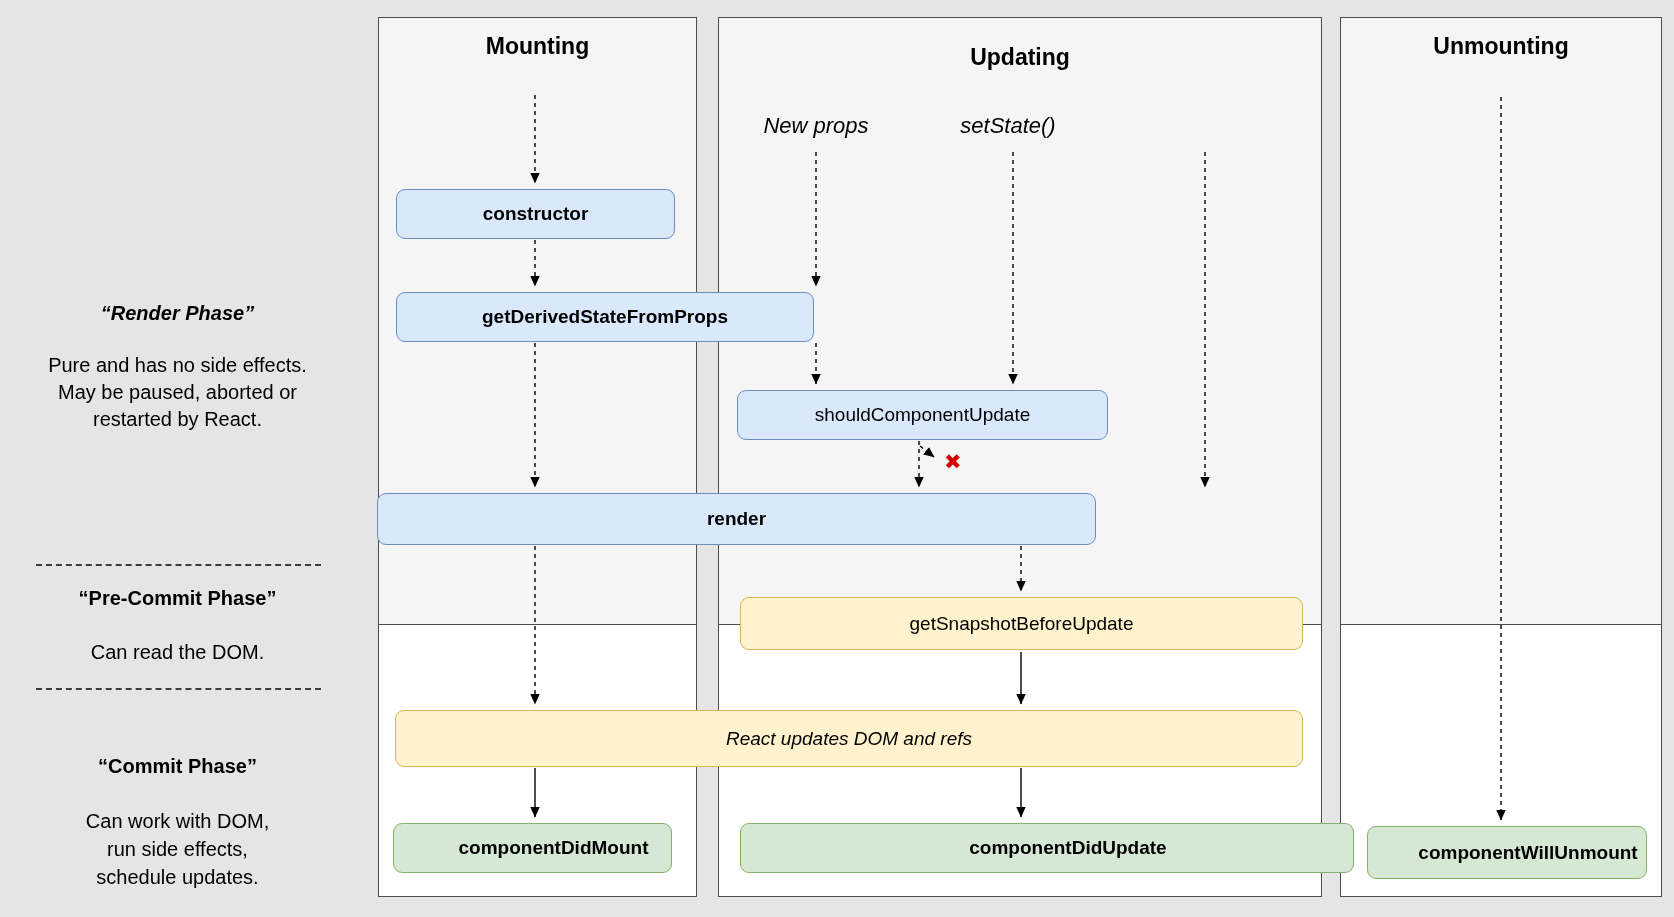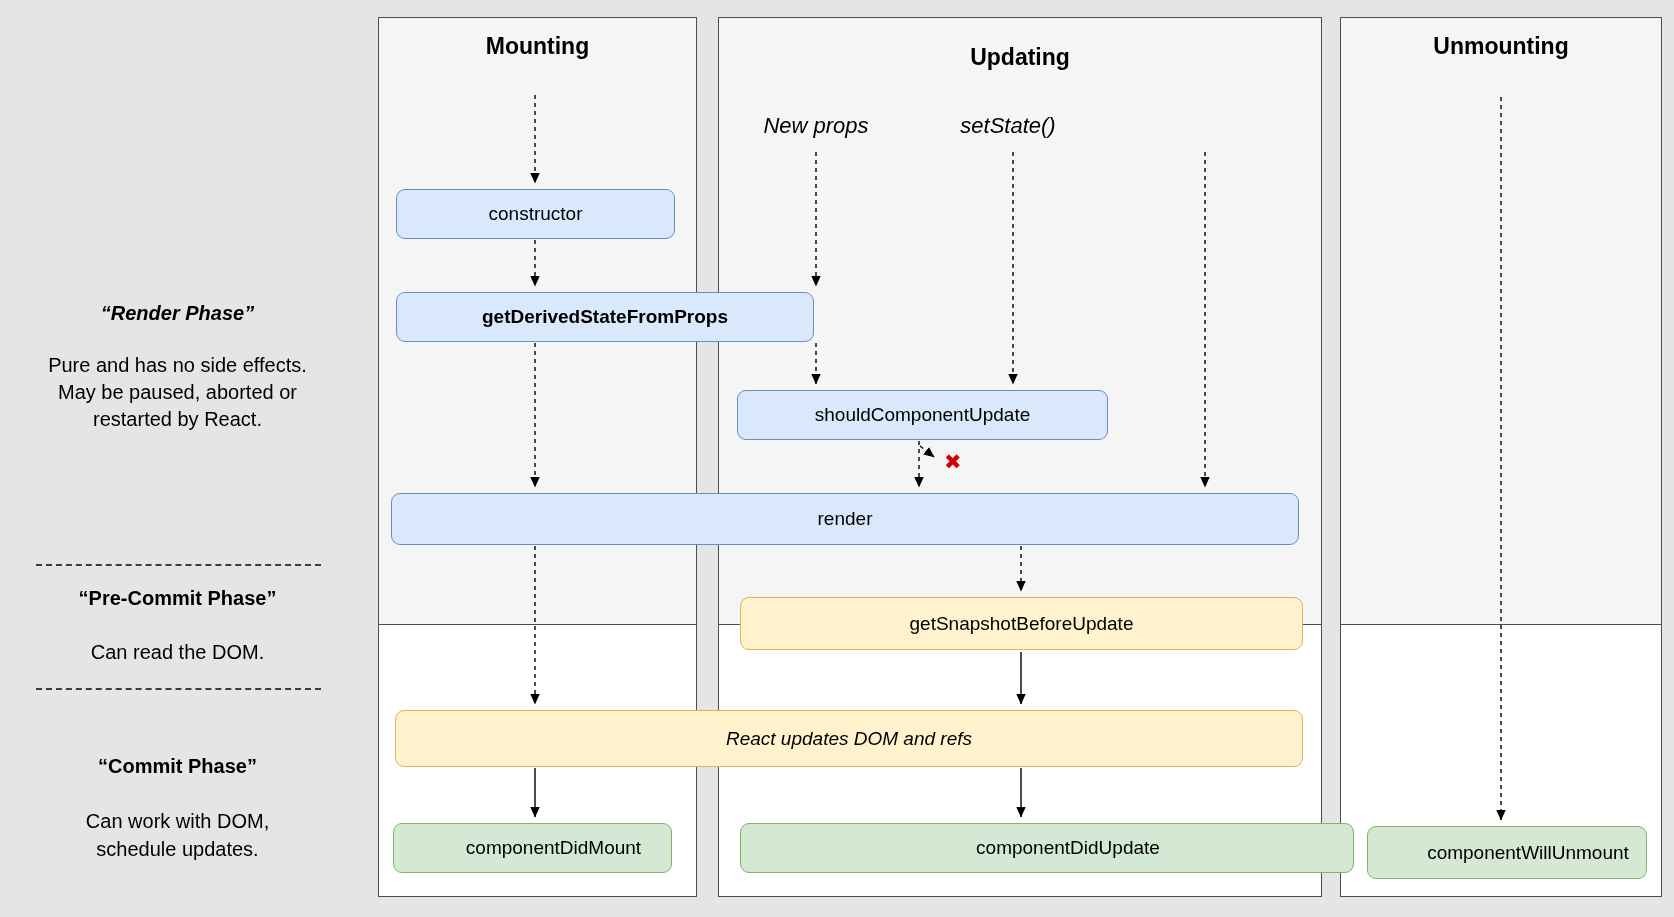--- a/index.html
+++ b/index.html
@@ -10,21 +10,21 @@
   .col-grey{position:absolute;background:var(--column-bg,#f5f5f5);border:1px solid #4d4d4d;box-sizing:border-box;}
   .col-white{position:absolute;background:#ffffff;border:1px solid #4d4d4d;box-sizing:border-box;}
   .col-title{position:absolute;font-weight:bold;font-size:23px;text-align:center;line-height:26px;}
   .node{
     position:absolute;border-radius:9px;display:flex;align-items:center;justify-content:center;
     font-size:19px;box-sizing:border-box;text-align:center;white-space:nowrap;
   }
   .node.blue{background:var(--node-blue-fill,#dae8fc);border:1px solid var(--node-blue-border,#6c8ebf);}
   .node.yellow{background:var(--node-yellow-fill,#fff2cc);border:1px solid var(--node-yellow-border,#d6b656);}
   .node.green{background:var(--node-green-fill,#d5e8d4);border:1px solid var(--node-green-border,#82b366);padding-left:42px;}
-  .bold{font-weight:normal;}
+  .bold{font-weight:bold;}
   .italic{font-style:italic;}
   .trigger{position:absolute;font-style:italic;font-size:22px;text-align:center;width:240px;line-height:28px;}
   .sb-title{position:absolute;left:20px;width:315px;text-align:center;font-weight:bold;font-size:20px;line-height:27px;}
   .sb-text{position:absolute;left:20px;width:315px;text-align:center;font-size:20px;line-height:27px;}
   .separator{position:absolute;left:36px;width:285px;border-top:2px dashed #3c3c3c;height:0;}
   .reject-x{position:absolute;color:var(--reject-x-color,#d40000);font-size:21px;font-weight:bold;line-height:21px;}
   svg.arrows{position:absolute;left:0;top:0;pointer-events:none;}
 </style>
 </head>
 <body>
@@ -56,20 +56,21 @@
   <div class="sb-title" style="top:585px;">“Pre-Commit Phase”</div>
   <div class="sb-text" style="top:639px;">
     <div>Can read the DOM.</div>
   </div>
 
   <div class="separator" style="top:688px;"></div>
 
   <div class="sb-title" style="top:753px;">“Commit Phase”</div>
   <div class="sb-text" style="top:807px;line-height:28px;">
     <div>Can work with DOM,</div>
+    <div>run side effects,</div>
     <div>schedule updates.</div>
   </div>
 
   <div class="trigger" style="left:696px;top:112px;">New props</div>
   <div class="trigger" style="left:888px;top:112px;">setState()</div>
 
   <svg class="arrows" width="1674" height="917" viewBox="0 0 1674 917">
     <defs>
       <marker id="ah" viewBox="0 0 10 10" refX="8.5" refY="5" markerWidth="8.5" markerHeight="8.5" orient="auto-start-reverse">
         <path d="M0,1 L9,5 L0,9 z" fill="#000"></path>
@@ -94,20 +95,20 @@
     <line x1="1021" y1="768" x2="1021" y2="817" stroke="#000" stroke-width="1.4" marker-end="url(#ah)"></line>
 
     <line x1="1501" y1="97" x2="1501" y2="820" stroke="#000" stroke-width="1.4" stroke-dasharray="4 4" marker-end="url(#ah)"></line>
   </svg>
 
   <span class="reject-x" style="left:944px;top:451px;">✖</span>
 
   <div class="node blue bold" style="left:396px;top:189px;width:279px;height:50px;">constructor</div>
   <div class="node blue" style="left:396px;top:292px;width:418px;height:50px;font-weight:bold;">getDerivedStateFromProps</div>
   <div class="node blue" style="left:737px;top:390px;width:371px;height:50px;">shouldComponentUpdate</div>
-  <div class="node blue bold" style="left:391px;top:493px;width:908px;height:52px;">render</div>
+  <div class="node blue bold" style="left:377px;top:493px;width:719px;height:52px;">render</div>
   <div class="node yellow italic" style="left:395px;top:710px;width:908px;height:57px;">React updates DOM and refs</div>
   <div class="node yellow" style="left:740px;top:597px;width:563px;height:53px;">getSnapshotBeforeUpdate</div>
   <div class="node green bold" style="left:393px;top:823px;width:279px;height:50px;">componentDidMount</div>
   <div class="node green bold" style="left:740px;top:823px;width:614px;height:50px;">componentDidUpdate</div>
   <div class="node green bold" style="left:1367px;top:826px;width:280px;height:53px;">componentWillUnmount</div>
 
 </div>
 
 </body></html>

